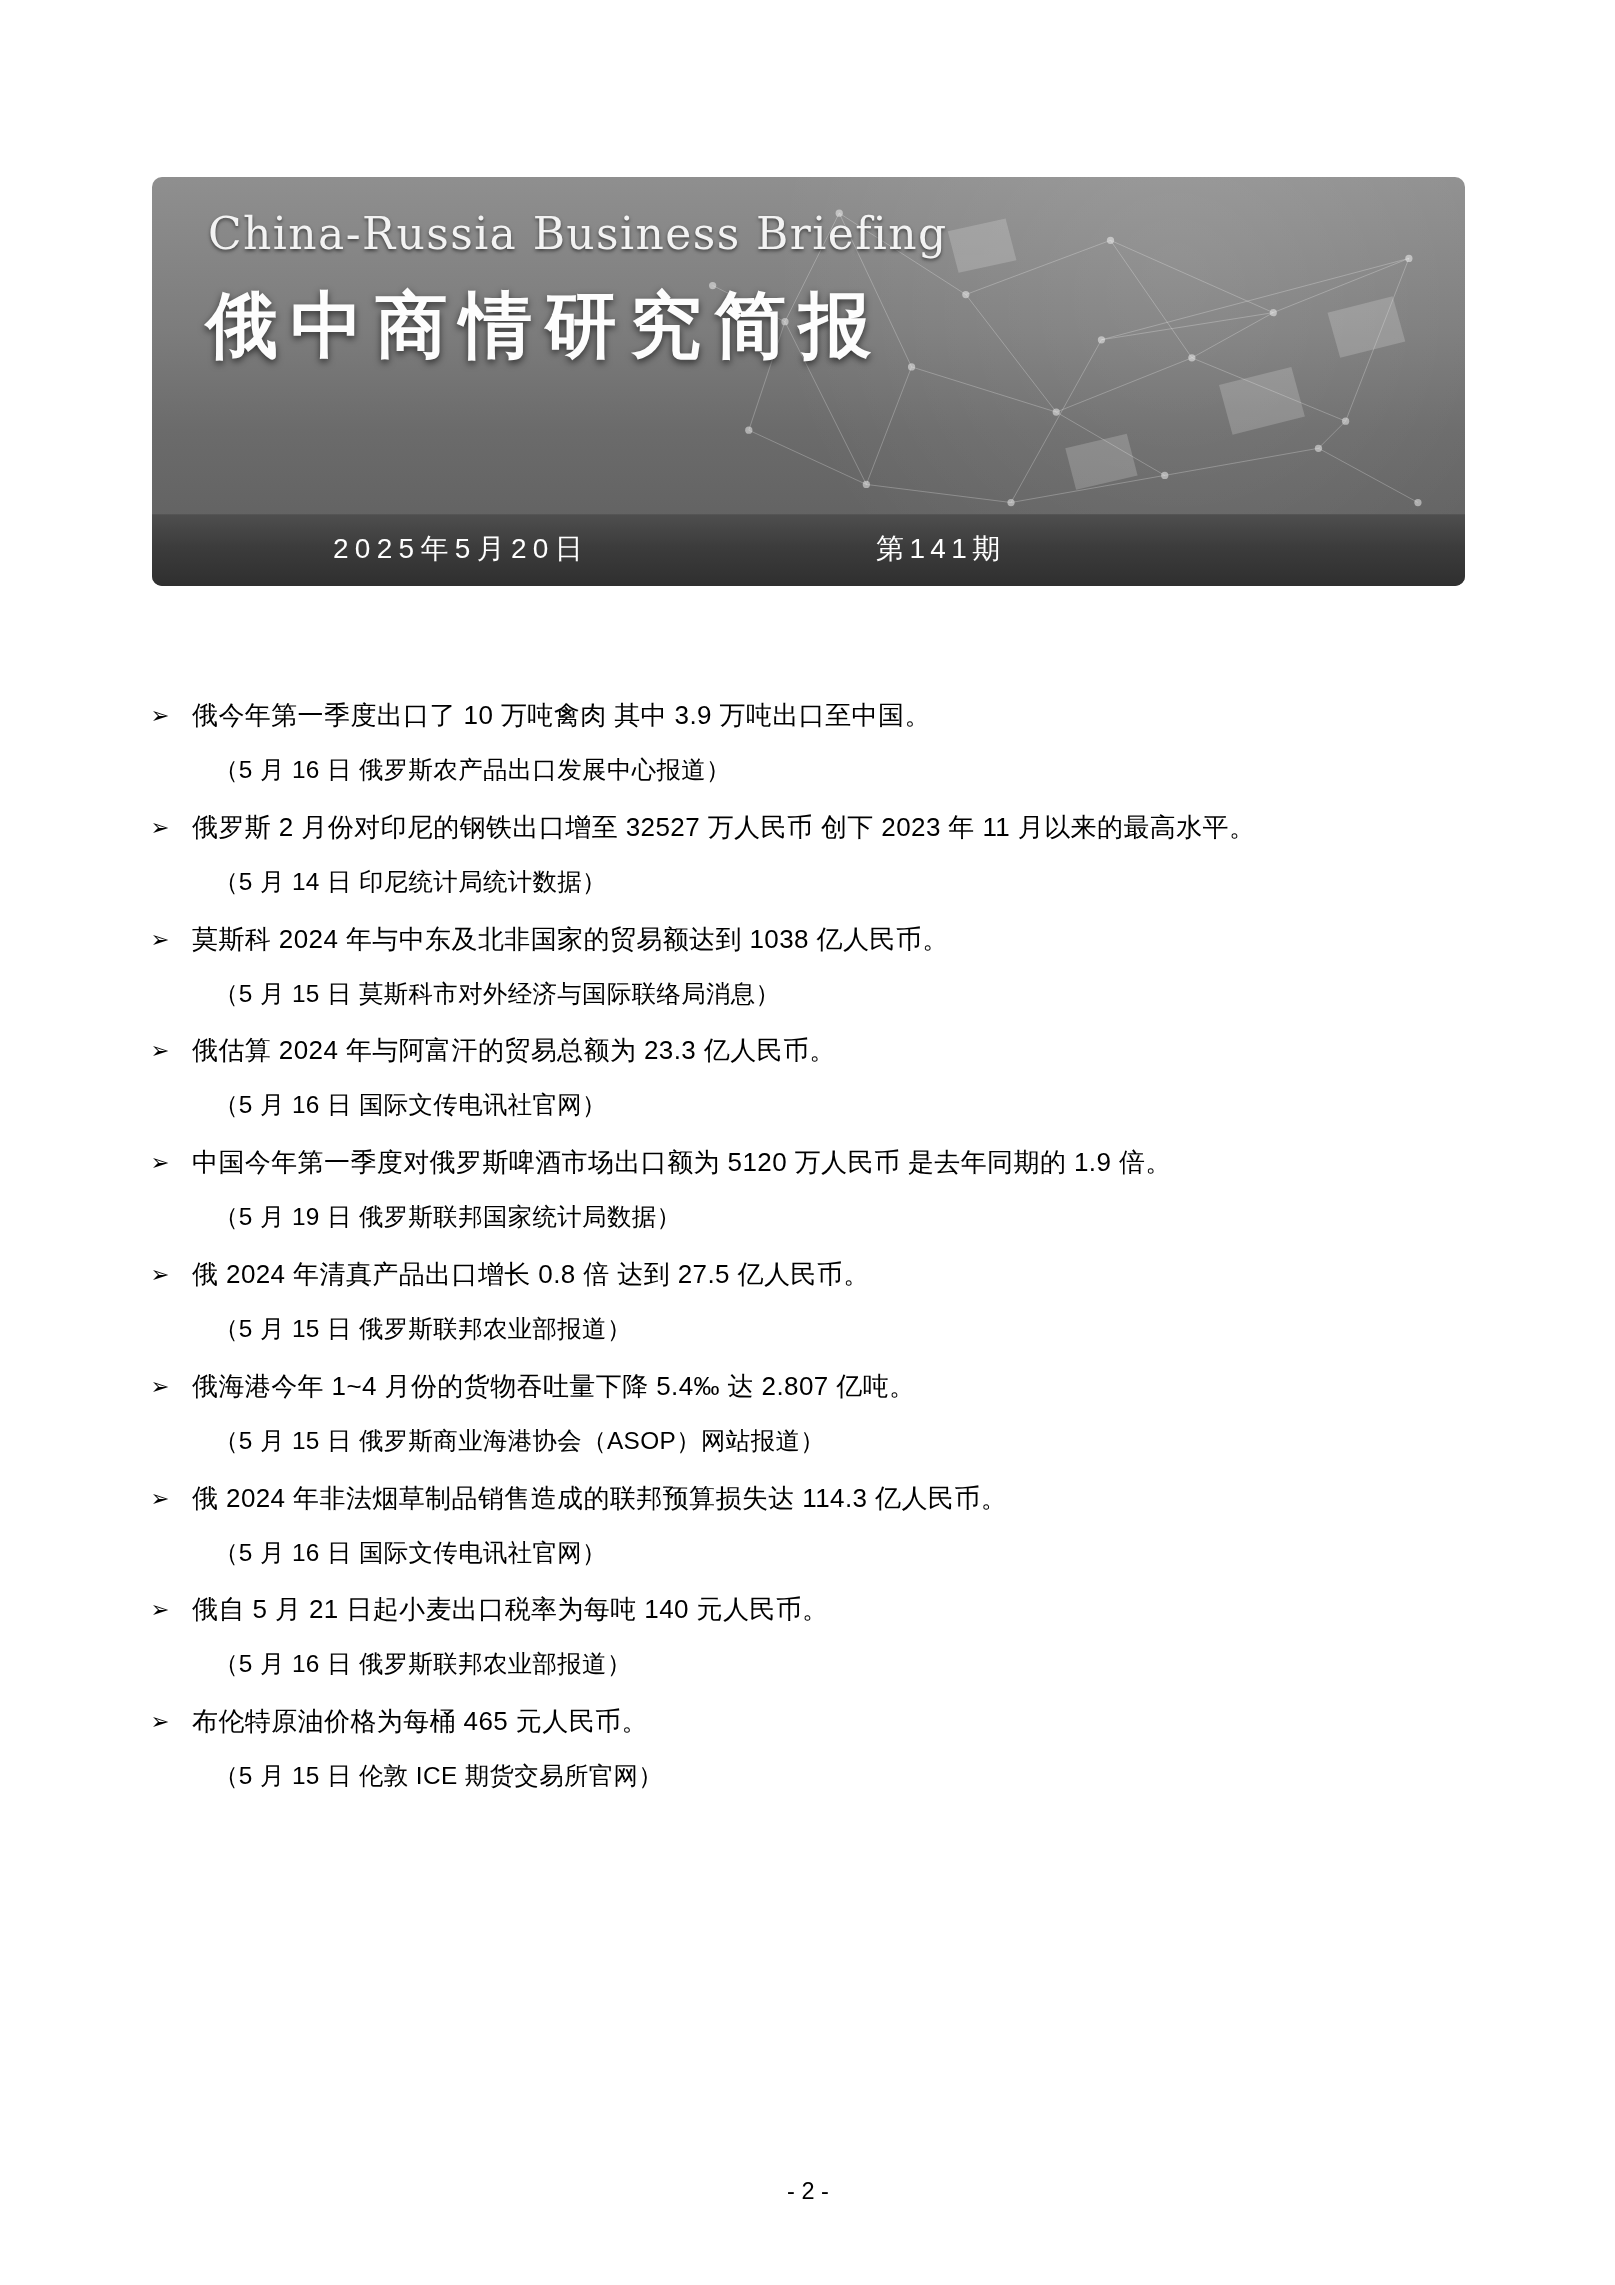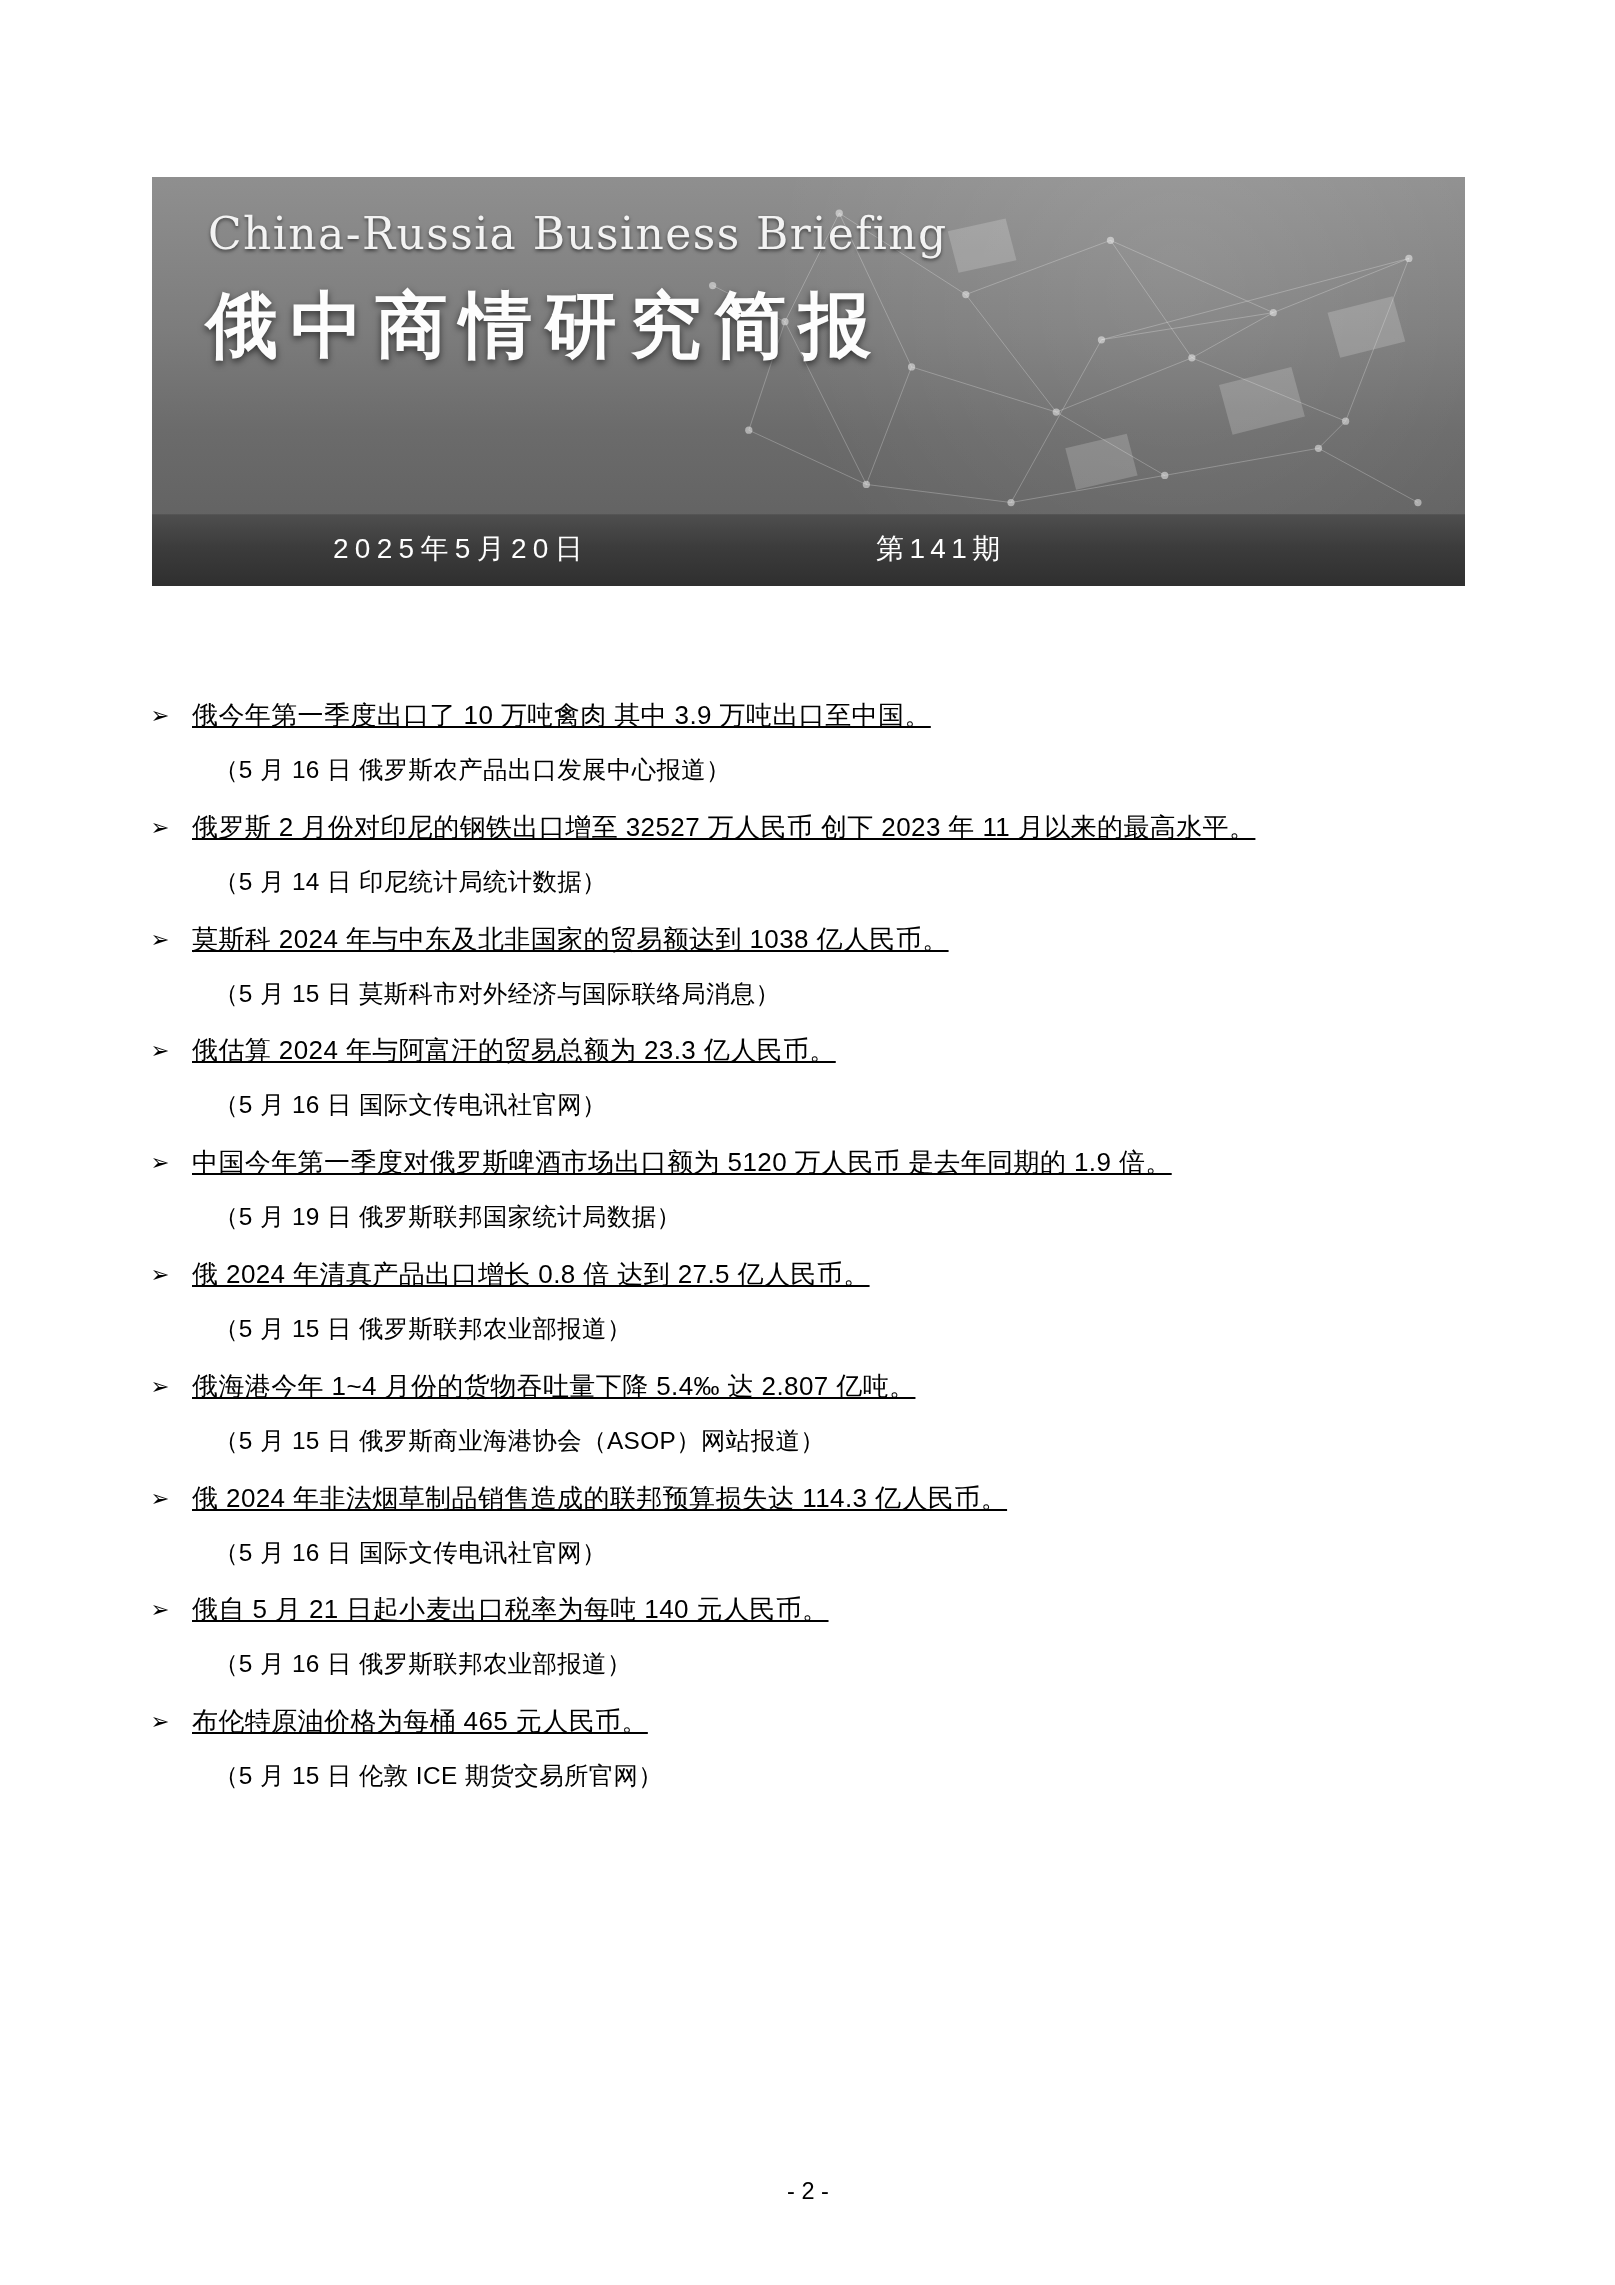--- a/index.html
+++ b/index.html
@@ -27,20 +27,21 @@
   .banner {
     position: absolute;
     left: 152px;
     top: 177px;
     width: 1313px;
     height: 409px;
     background:
       radial-gradient(circle at 78% 22%, rgba(255,255,255,0.10), rgba(255,255,255,0) 38%),
       linear-gradient(180deg, #8f8f8f 0%, #7c7c7c 38%, #6b6b6b 62%, #5d5d5d 100%);
     overflow: hidden;
+    border-radius: 10px;
   }
   .banner-net {
     position: absolute;
     inset: 0;
     opacity: 0.85;
   }
   .banner-inner {
     position: absolute;
     left: 0; right: 0; top: 0;
     height: 333px;
@@ -133,21 +134,20 @@
     font-size: 22.6px;
     color: #000;
     padding-left: 14.5px;
     box-sizing: border-box;
   }
   .toc-text {
     flex: 1 1 auto;
     font-size: 26px;
     letter-spacing: 0.4px;
     color: #000;
-    text-decoration: underline;
   }
   .toc-source {
     margin-left: 56px;
     padding-left: 22px;
     font-size: 24.4px;
     line-height: 56px;
     letter-spacing: 0.4px;
     color: #000;
   }
 

